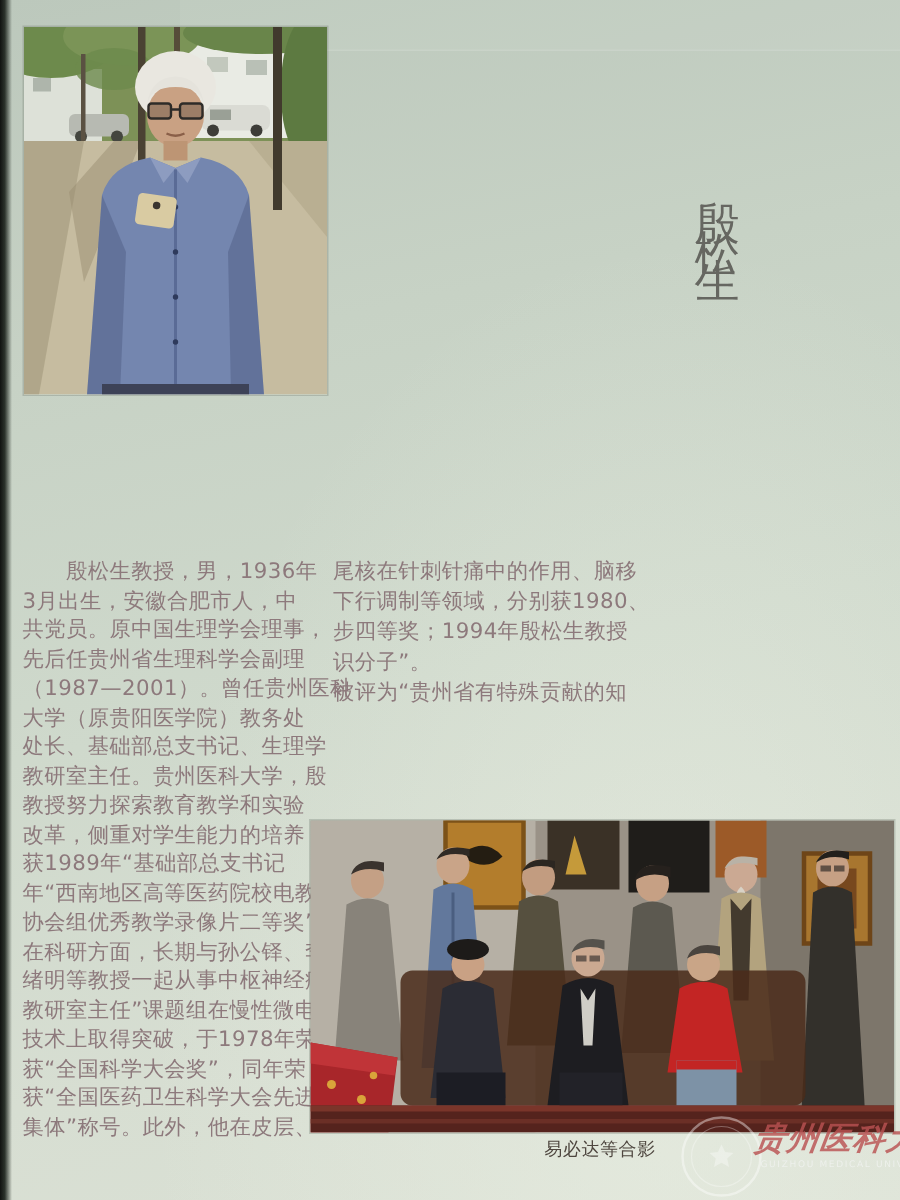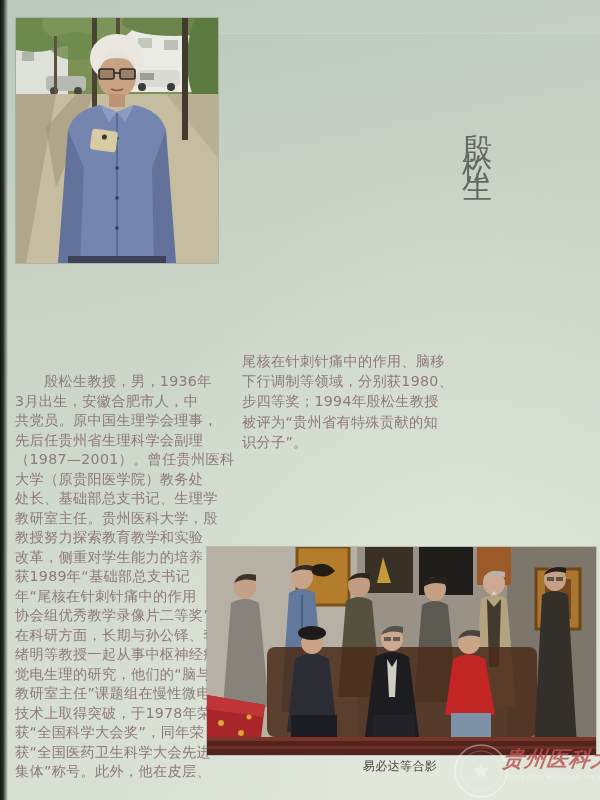--- a/index.html
+++ b/index.html
@@ -20,21 +20,21 @@
   .portrait svg{display:block;width:100%;height:100%;}
 
   .vname{position:absolute;left:456px;top:110px;
     writing-mode:vertical-rl;text-orientation:upright;
     font-family:"DejaVu Serif","Liberation Serif",serif;
     font-size:30px;letter-spacing:19px;color:#5e5e59;opacity:0.92;}
 
   .textcol{position:absolute;color:#8d797c;
     font-family:"DejaVu Sans","Liberation Sans",sans-serif;}
   .col-left{left:15px;top:344px;width:198px;font-size:14.2px;line-height:19.5px;margin-top:28px;}
-  .col-right{left:222px;top:351px;width:210px;font-size:14.2px;line-height:20.2px;margin-left:20px;}
+  .col-right{left:222px;top:371px;width:210px;font-size:14.2px;line-height:20.2px;}
   .tline{white-space:nowrap;letter-spacing:0.3px;}
 
   .group-photo{position:absolute;left:207px;top:547px;width:389px;height:208px;
     box-shadow:0 0 0 1px rgba(110,118,108,0.3);}
   .group-photo svg{display:block;width:100%;height:100%;}
 
   .caption{position:absolute;left:204px;top:757px;width:392px;text-align:center;
     font-size:12px;line-height:18.5px;color:#4e463f;letter-spacing:0.4px;}
 
   .watermark{position:absolute;left:445px;top:737px;width:155px;height:60px;}
@@ -115,37 +115,36 @@
       <div class="tline">3月出生，安徽合肥市人，中</div>
       <div class="tline">共党员。原中国生理学会理事，</div>
       <div class="tline">先后任贵州省生理科学会副理</div>
       <div class="tline">（1987—2001）。曾任贵州医科</div>
       <div class="tline">大学（原贵阳医学院）教务处</div>
       <div class="tline">处长、基础部总支书记、生理学</div>
       <div class="tline">教研室主任。贵州医科大学，殷</div>
       <div class="tline">教授努力探索教育教学和实验</div>
       <div class="tline">改革，侧重对学生能力的培养，</div>
       <div class="tline">获1989年“基础部总支书记</div>
-      <div class="tline">年“尾核在针刺针痛中的作用</div>
+      <div class="tline">年“西南地区高等医药院校电教</div>
       <div class="tline">协会组优秀教学录像片二等奖”。</div>
       <div class="tline">在科研方面，长期与孙公铎、李</div>
       <div class="tline">绪明等教授一起从事中枢神经痛</div>
-      <div class="tline">觉电生理的研究，他们的“脑与</div>
       <div class="tline">教研室主任”课题组在慢性微电极</div>
       <div class="tline">技术上取得突破，于1978年荣</div>
       <div class="tline">获“全国科学大会奖”，同年荣</div>
       <div class="tline">获“全国医药卫生科学大会先进</div>
       <div class="tline">集体”称号。此外，他在皮层、</div>
     </div>
   <div class="textcol col-right">
       <div class="tline">尾核在针刺针痛中的作用、脑移</div>
       <div class="tline">下行调制等领域，分别获1980、</div>
       <div class="tline">步四等奖；1994年殷松生教授</div>
+      <div class="tline">识分子”。</div>
       <div class="tline">被评为“贵州省有特殊贡献的知</div>
-      <div class="tline">识分子”。</div>
     </div>
 
   <div class="group-photo">
     <svg viewBox="0 0 389 208" preserveAspectRatio="none">
       <rect width="389" height="208" fill="#9a9287"></rect>
       <rect width="150" height="208" fill="#b6b0a5"></rect>
       <rect x="300" width="89" height="208" fill="#7d766b"></rect>
 
       <rect x="90" y="0" width="52" height="58" fill="#b37d2c" stroke="#7c5218" stroke-width="3"></rect>
       <path d="M104,20 q14,-8 24,4 q-10,10 -24,2 Z" fill="#241d12"></path>

